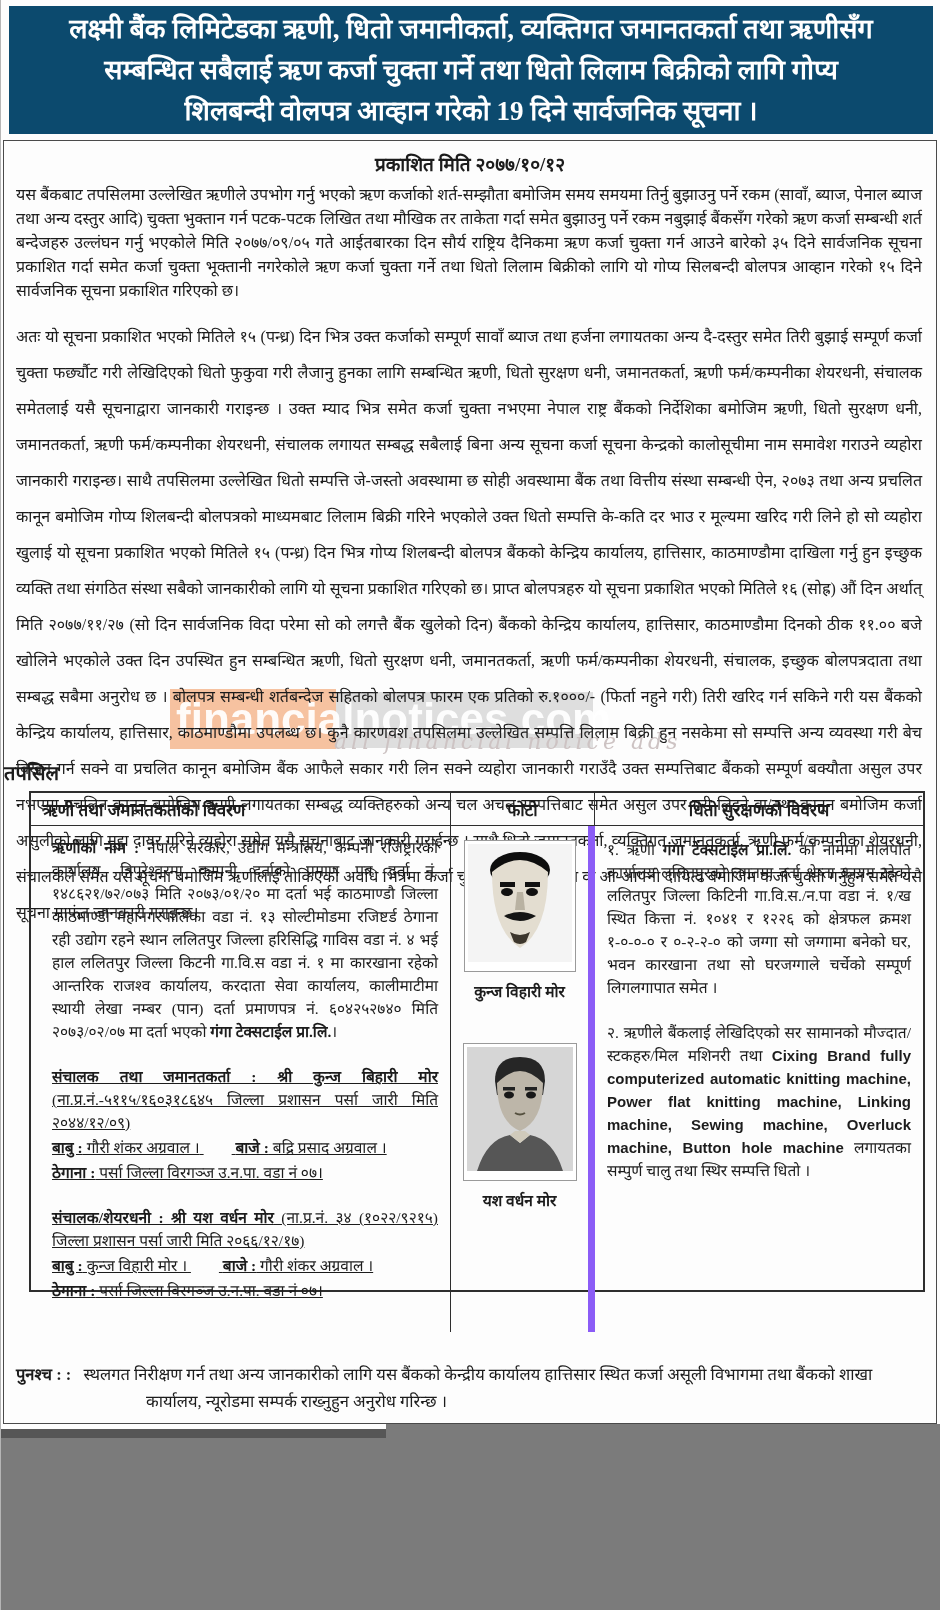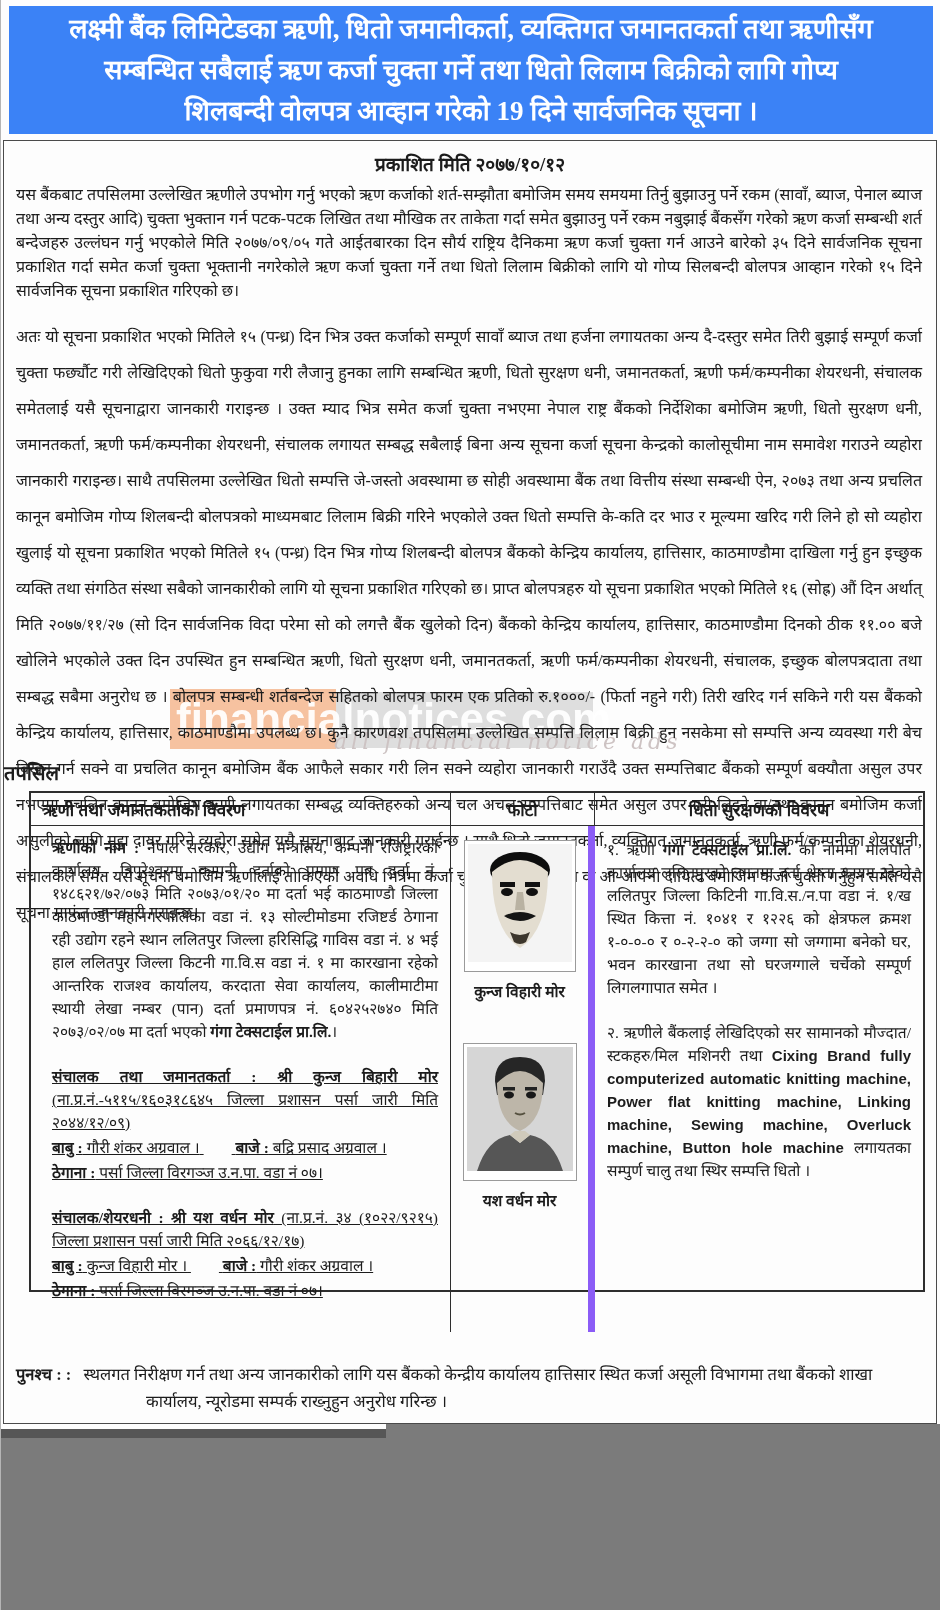--- a/index.html
+++ b/index.html
@@ -1,20 +1,20 @@
 <!DOCTYPE html>
 <html><head>
 <meta charset="utf-8">
 <style>
   html,body{margin:0;padding:0;}
   body{width:940px;background:#ffffff;font-family:"Liberation Serif","DejaVu Serif",serif;color:#1c1c1c;}
   .page{position:relative;width:940px;height:1610px;background:#fdfdfd;overflow:hidden;border-left:1px solid #b5b5b5;box-sizing:border-box;}
 
   
-  .header-box{position:absolute;left:8px;top:6px;width:924px;height:128px;background:#3b82f6;
+  .header-box{position:absolute;left:8px;top:6px;width:924px;height:128px;background:#0c4a6e;
     display:flex;flex-direction:column;justify-content:center;align-items:center;z-index:4;}
   .header-box .t-line{color:#ffffff;font-weight:bold;font-size:27px;line-height:41px;text-align:center;white-space:nowrap;}
 
   
   .content-frame{position:absolute;left:2px;top:140px;width:934px;height:1284px;border:1px solid #4a4a4a;
     box-sizing:border-box;background:transparent;}
   .date-line{position:absolute;top:10px;left:0;width:100%;text-align:center;font-weight:bold;font-size:19px;z-index:3;}
   .para{position:absolute;left:12px;right:14px;text-align:justify;font-size:16px;z-index:3;}
   .para-1{top:42px;line-height:24px;}
   .para-2{top:178px;line-height:36px;}

